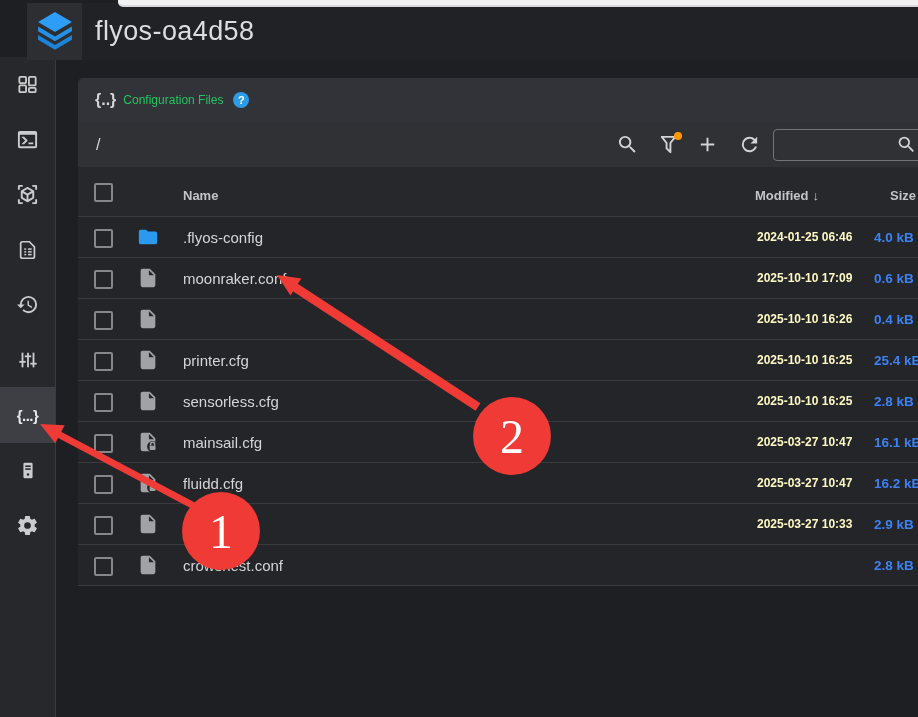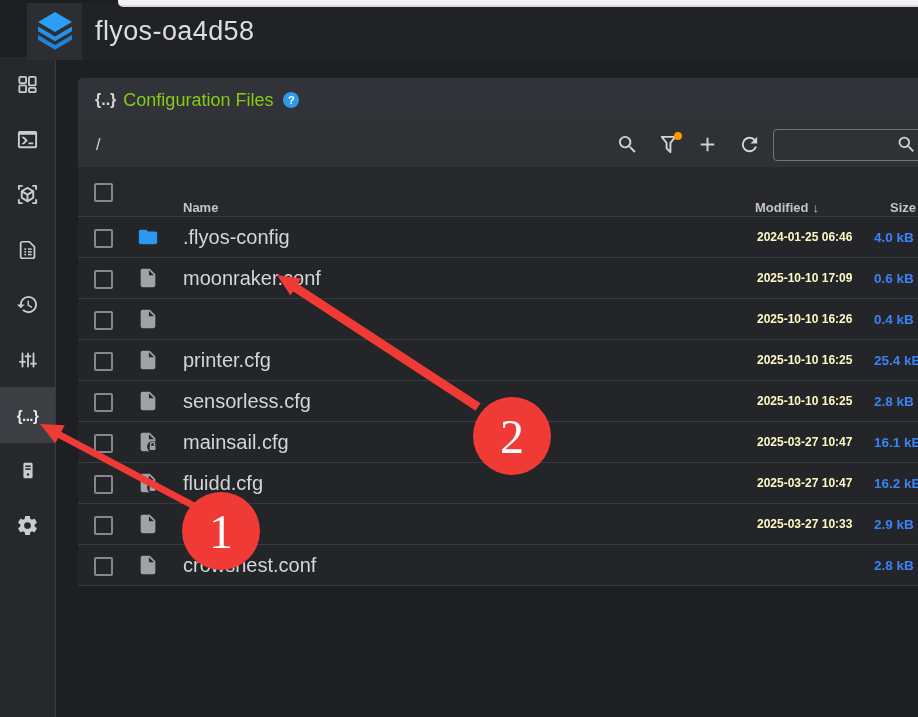--- a/index.html
+++ b/index.html
@@ -23,21 +23,21 @@
   .side-item{width:55px;height:55px;display:flex;align-items:center;justify-content:center;cursor:pointer;}
   .side-item.active{background:#3d3f44;height:56px;}
   .side-item svg{display:block;}
   .braces-glyph{color:#e8e9ea;font-size:15px;font-weight:bold;letter-spacing:-.5px;}
   
   .card{position:absolute;top:78px;left:78px;width:860px;background:#232529;
     border-radius:5px 0 0 0;z-index:2;}
   .card-header{height:44px;background:#313338;display:flex;align-items:center;
     padding-left:17px;border-radius:5px 0 0 0;}
   .card-header .braces{color:#d5d6d8;font-size:16px;font-weight:bold;margin-right:7px;}
-  .card-header .title{color:#84cc16;font-size:18px;}
+  .card-header .title{color:#22c55e;font-size:12px;}
   .help-icon{width:16px;height:16px;border-radius:50%;background:#2d9be8;color:#fff;
     font-size:11px;font-weight:bold;display:flex;align-items:center;justify-content:center;
     margin-left:10px;cursor:pointer;}
   .toolbar{height:45px;background:#2f3135;position:relative;}
   .path{position:absolute;left:18px;top:0;height:45px;display:flex;align-items:center;
     color:#d6d7d9;font-size:16px;}
   .tb-icon{position:absolute;top:11px;width:23px;height:23px;cursor:pointer;}
   .tb-search{left:538px;}
   .tb-filter{left:579px;}
   .tb-plus{left:618px;}
@@ -45,32 +45,32 @@
   .filter-dot{position:absolute;left:596px;top:10px;width:8px;height:8px;border-radius:50%;
     background:#ff9800;}
   .search-box{position:absolute;left:695px;top:7px;width:220px;height:30px;
     border:1px solid #73747a;border-radius:4px;background:transparent;}
   .search-box input{position:absolute;left:8px;top:2px;width:160px;height:24px;border:0;outline:0;
     background:transparent;color:#d6d7d9;font-size:14px;font-family:"Liberation Sans",sans-serif;}
   .search-box-icon{position:absolute;left:818px;top:12px;width:21px;height:21px;}
   
   .thead{height:49px;position:relative;background:#26282c;border-bottom:1px solid #3a3b3f;}
   .thead .cb{top:16px;}
-  .th{position:absolute;top:16px;height:49px;display:flex;align-items:center;
+  .th{position:absolute;top:4px;height:49px;display:flex;align-items:center;
     color:#c3c4c7;font-size:13px;font-weight:bold;cursor:pointer;}
   .th-name{left:105px;}
   .th-modified{left:677px;text-align:center;}
   .th-size{left:812px;}
   .sort-arrow{color:#c3c4c7;font-size:13px;margin-left:4px;}
   .trow{height:40px;position:relative;border-bottom:1px solid #393a3e;cursor:pointer;}
   .cb{position:absolute;left:16px;top:12px;width:15px;height:15px;border:2px solid #86878b;
     border-radius:2px;cursor:pointer;}
   .ficon{position:absolute;left:59px;top:9px;}
   .fname{position:absolute;left:105px;top:0;height:40px;display:flex;align-items:center;
-    color:#d4d5d7;font-size:20px;white-space:nowrap;}
+    color:#d4d5d7;font-size:15px;white-space:nowrap;}
   .fmod{position:absolute;left:679px;top:0;height:40px;display:flex;align-items:center;
     color:#fef9c3;font-size:12px;font-weight:bold;white-space:nowrap;}
   .fsize{position:absolute;left:796px;top:0;height:40px;display:flex;align-items:center;
     color:#3b82f6;font-size:13.5px;font-weight:bold;white-space:nowrap;}
   
   .overlay{position:absolute;top:0;left:0;width:918px;height:717px;z-index:40;pointer-events:none;}
   .ann-num{font-family:"Liberation Serif",serif;font-size:48px;fill:#ffffff;}
 </style>
 </head>
 <body>

